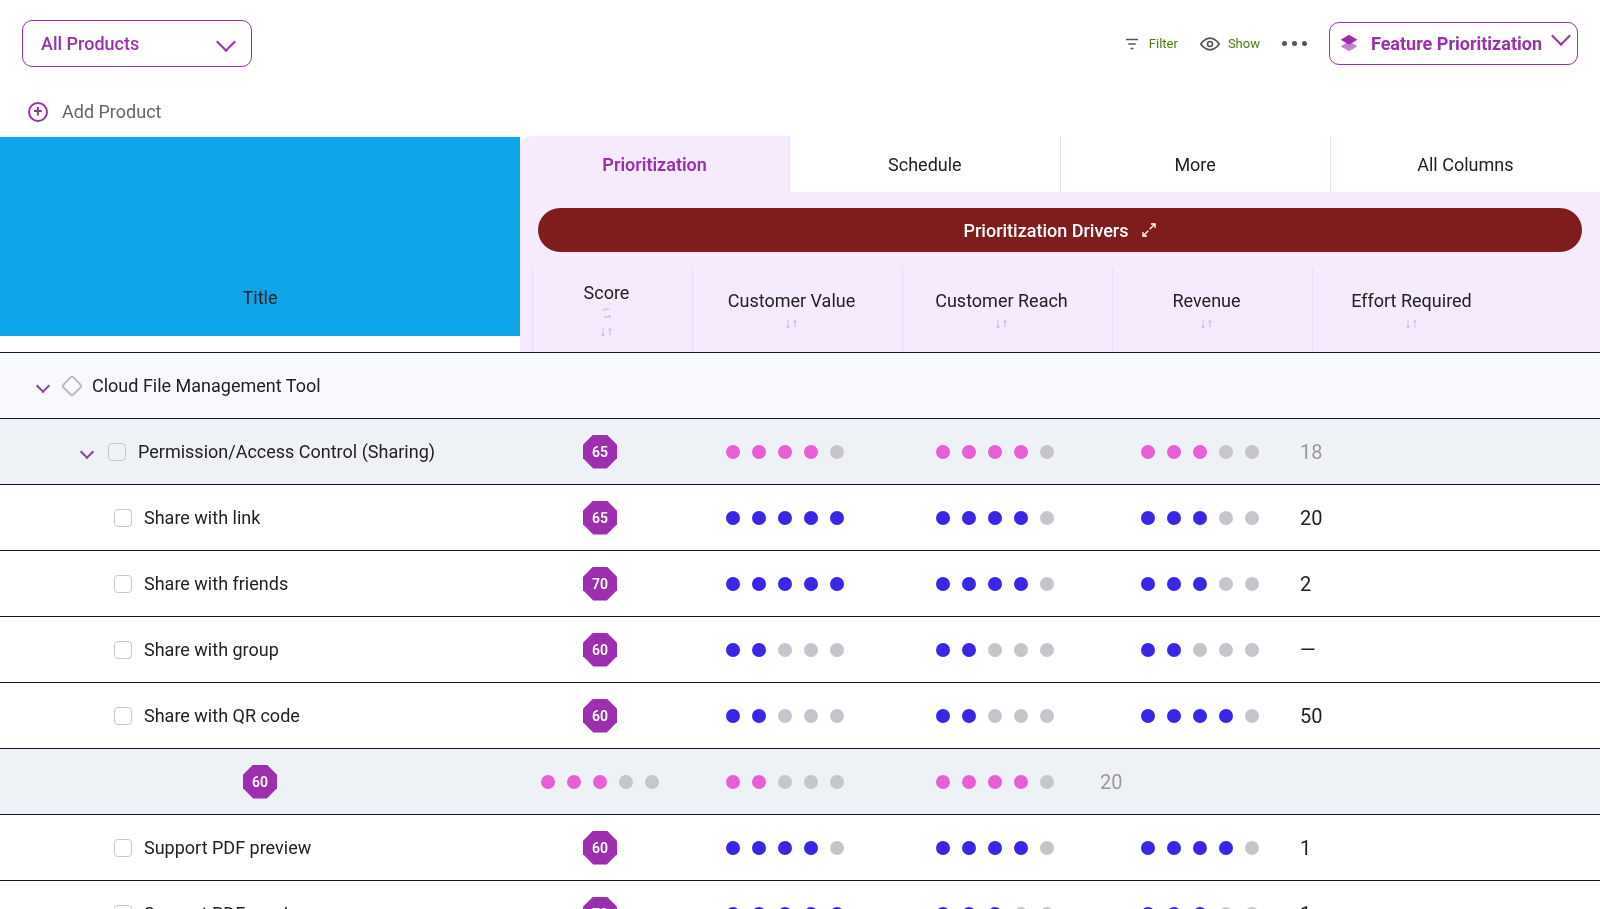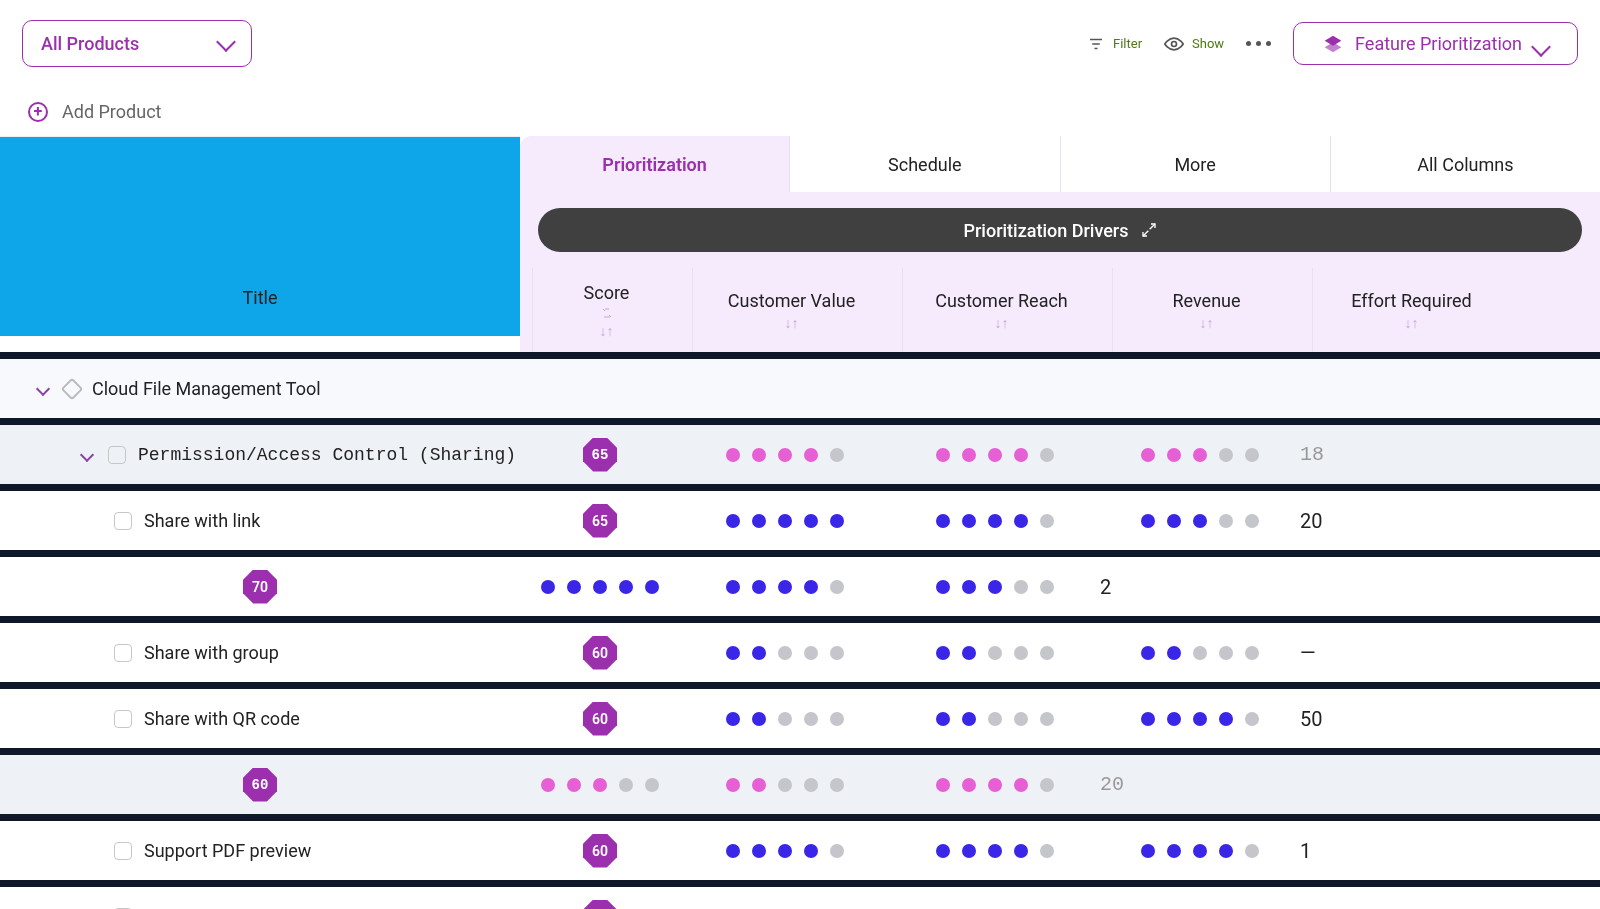--- a/index.html
+++ b/index.html
@@ -7,49 +7,49 @@
 body { width: 1600px; height: 909px; overflow: hidden; position: relative; padding: 20px 0 0 0; border-radius: 20px; }
 
 
 .topbar { display: flex; align-items: center; justify-content: space-between; padding: 0 22px 20px 22px; }
 .product-select { border: 1.5px solid #9b2fae; color: #9b2fae; border-radius: 10px; padding: 12px 18px; font-size: 18px; font-weight: 500; display: flex; align-items: center; gap: 80px; cursor: pointer; }
 .chev { width: 14px; height: 14px; border-right: 2.5px solid #9b2fae; border-bottom: 2.5px solid #9b2fae; transform: rotate(45deg); margin-top: -4px; }
 .topright { display: flex; align-items: center; gap: 22px; }
 .ctl { display: flex; align-items: center; gap: 8px; font-size: 13px; color: #4d7c0f; cursor: pointer; }
 .dots { display: flex; gap: 5px; }
 .dots span { width: 5px; height: 5px; background: #555; border-radius: 50%; }
-.view-btn { border: 1.5px solid #9b2fae; color: #9b2fae; border-radius: 10px; padding: 10px 29px; font-size: 18px; font-weight: 400; display: flex; align-items: flex-end; gap: 12px; cursor: pointer; }
+.view-btn { border: 1.5px solid #9b2fae; color: #9b2fae; border-radius: 10px; padding: 10px 9px; font-size: 18px; font-weight: 700; display: flex; align-items: flex-start; gap: 12px; cursor: pointer; }
 .stack-icon svg { display: block; }
 
 
 .addrow { display: flex; align-items: center; gap: 14px; padding: 14px 28px; color: #666; font-size: 18px; border-bottom: none; }
 .plus-circle { width: 20px; height: 20px; border: 2px solid #9b2fae; border-radius: 50%; display: flex; align-items: center; justify-content: center; color: #9b2fae; font-weight: 600; font-size: 16px; cursor: pointer; }
 
 
 .grid { display: grid; grid-template-columns: 520px 1fr; }
 
 
 .left-head { background: #0ea5e9; display: flex; align-items: flex-end; justify-content: center; height: 200px; padding-bottom: 28px; font-size: 18px; color: #222; border-top: 1px solid #eee; }
 
 
 .right-head { background: #f6eafd; border-radius: 12px 12px 0 0; }
 .tabs { display: flex; height: 56px; }
 .tab { flex: 1; display: flex; align-items: center; justify-content: center; font-size: 18px; color: #222; cursor: pointer; border-left: 1px solid #eadff2; }
 .tab.active { background: #f6eafd; color: #9b2fae; font-weight: 600; border-radius: 12px 12px 0 0; border-left: none; }
 .tab:not(.active) { background: #fff; }
-.drivers { margin: 16px 18px; background: #404040; color: #fff; border-radius: 22px; height: 44px; display: flex; align-items: center; justify-content: center; gap: 12px; font-size: 18px; font-weight: 500; cursor: pointer; }
+.drivers { margin: 16px 18px; background: #7f1d1d; color: #fff; border-radius: 22px; height: 44px; display: flex; align-items: center; justify-content: center; gap: 12px; font-size: 18px; font-weight: 500; cursor: pointer; }
 .col-heads { display: grid; grid-template-columns: 160px 210px 210px 200px 210px; height: 84px; }
 .col-head { display: flex; flex-direction: column; align-items: center; justify-content: center; gap: 4px; font-size: 18px; color: #222; border-left: 1px solid #eadff2; margin-left: 12px; }
 .sort-icon { font-size: 14px; color: #c9a7dc; }
 
 
 .body { grid-column: 1 / 3; }
-.row { display: grid; grid-template-columns: 520px 160px 210px 210px 200px 210px; align-items: center; height: 66px; border-top: 7px solid #0f172a; }
+.row { display: grid; grid-template-columns: 520px 160px 210px 210px 200px 210px; align-items: center; height: 66px; border-top: 1px solid #0f172a; }
 .row.group { background: #f7f9fc; }
-.row.groupitem { background: #eef2f7; font-family: Liberation Mono, monospace; }
+.row.groupitem { background: #eef2f7; }
 .title-cell { display: flex; align-items: center; gap: 12px; padding-left: 24px; font-size: 18px; color: #222; }
 .indent-1 { padding-left: 38px; }
 .indent-2 { padding-left: 82px; }
 .indent-3 { padding-left: 114px; }
 .caret { width: 10px; height: 10px; border-right: 2px solid #8d3fa8; border-bottom: 2px solid #8d3fa8; transform: rotate(45deg); margin-right: 4px; cursor: pointer; }
 .hex { width: 16px; height: 16px; border: 2px solid #bbb; transform: rotate(45deg); border-radius: 3px; }
 .chk { width: 18px; height: 18px; border: 1.5px solid #c7c7c7; border-radius: 4px; cursor: pointer; }
 
 .score-cell { display: flex; justify-content: center; }
 .octa { width: 34px; height: 34px; background: #9b2fae; color: #fff; display: flex; align-items: center; justify-content: center; font-size: 14px; font-weight: 600; clip-path: polygon(30% 0,70% 0,100% 30%,100% 70%,70% 100%,30% 100%,0 70%,0 30%); }
@@ -241,20 +241,24 @@
         <div class="dotcell">
           <span class="dot on-blue"></span>
           <span class="dot on-blue"></span>
           <span class="dot on-blue"></span>
           <span class="dot off"></span>
           <span class="dot off"></span>
         </div>
         <div class="eff-cell">20</div>
       </div>
       <div class="row">
+        <div class="title-cell indent-3">
+          <span class="chk"></span>
+          <span>Share with friends</span>
+        </div>
         <div class="score-cell">
           <div class="octa">70</div>
         </div>
         <div class="dotcell">
           <span class="dot on-blue"></span>
           <span class="dot on-blue"></span>
           <span class="dot on-blue"></span>
           <span class="dot on-blue"></span>
           <span class="dot on-blue"></span>
         </div>

